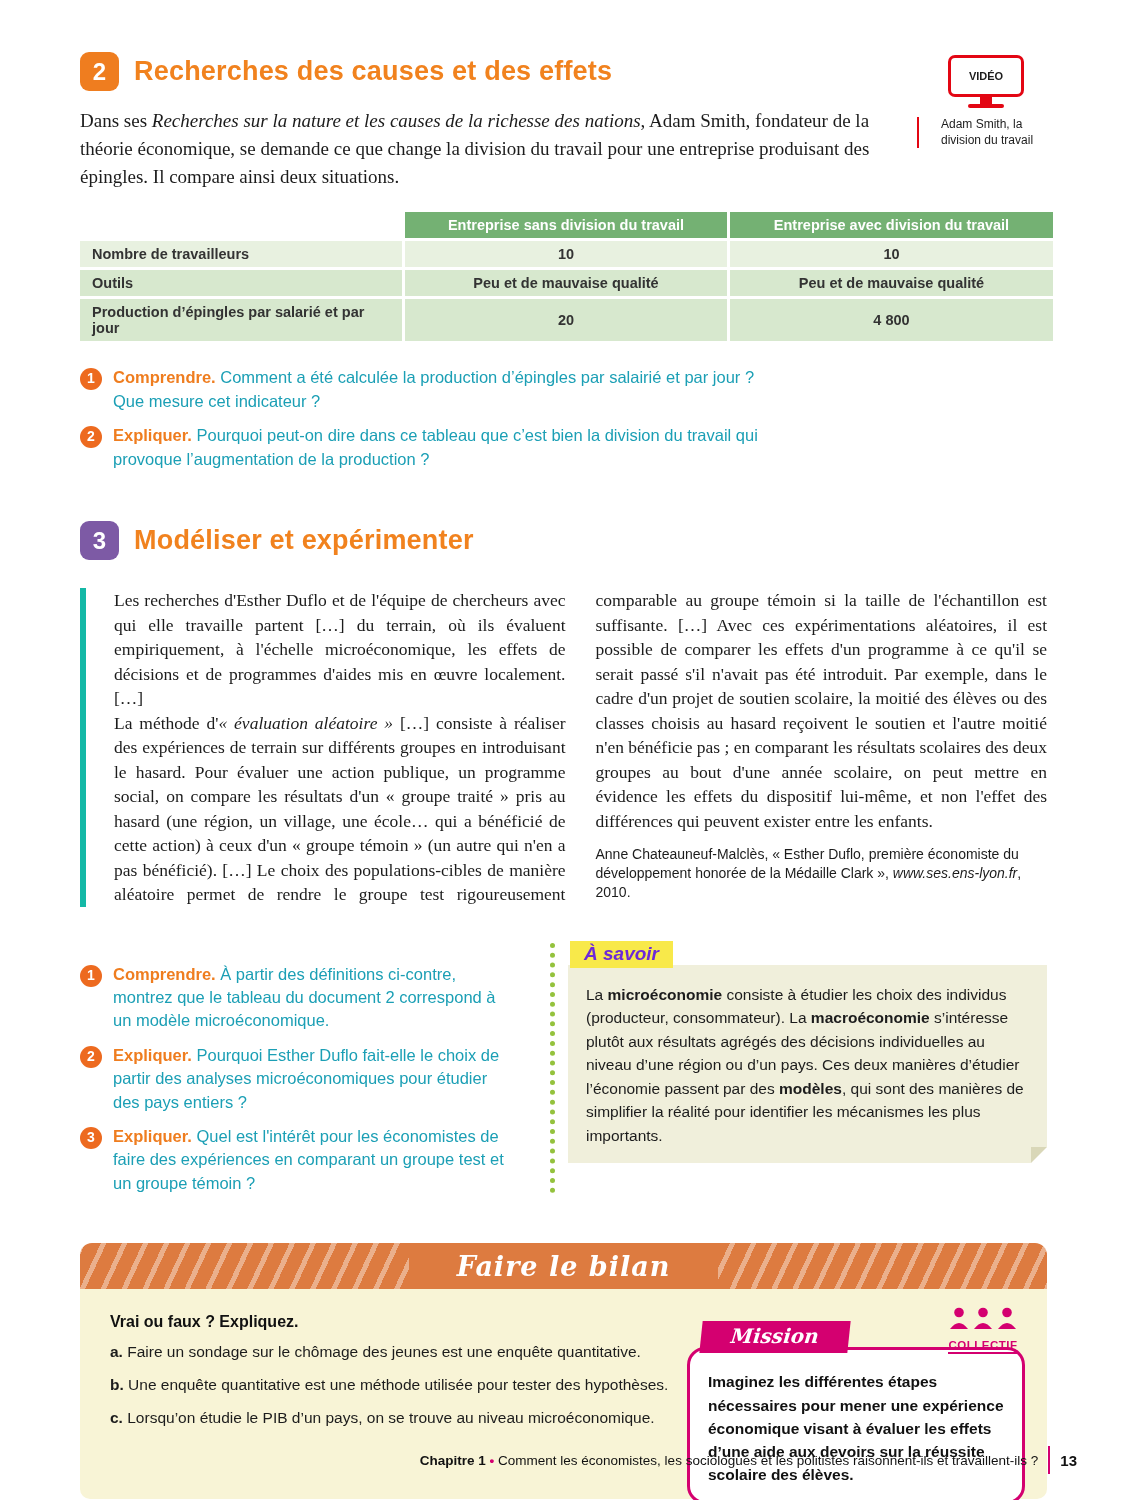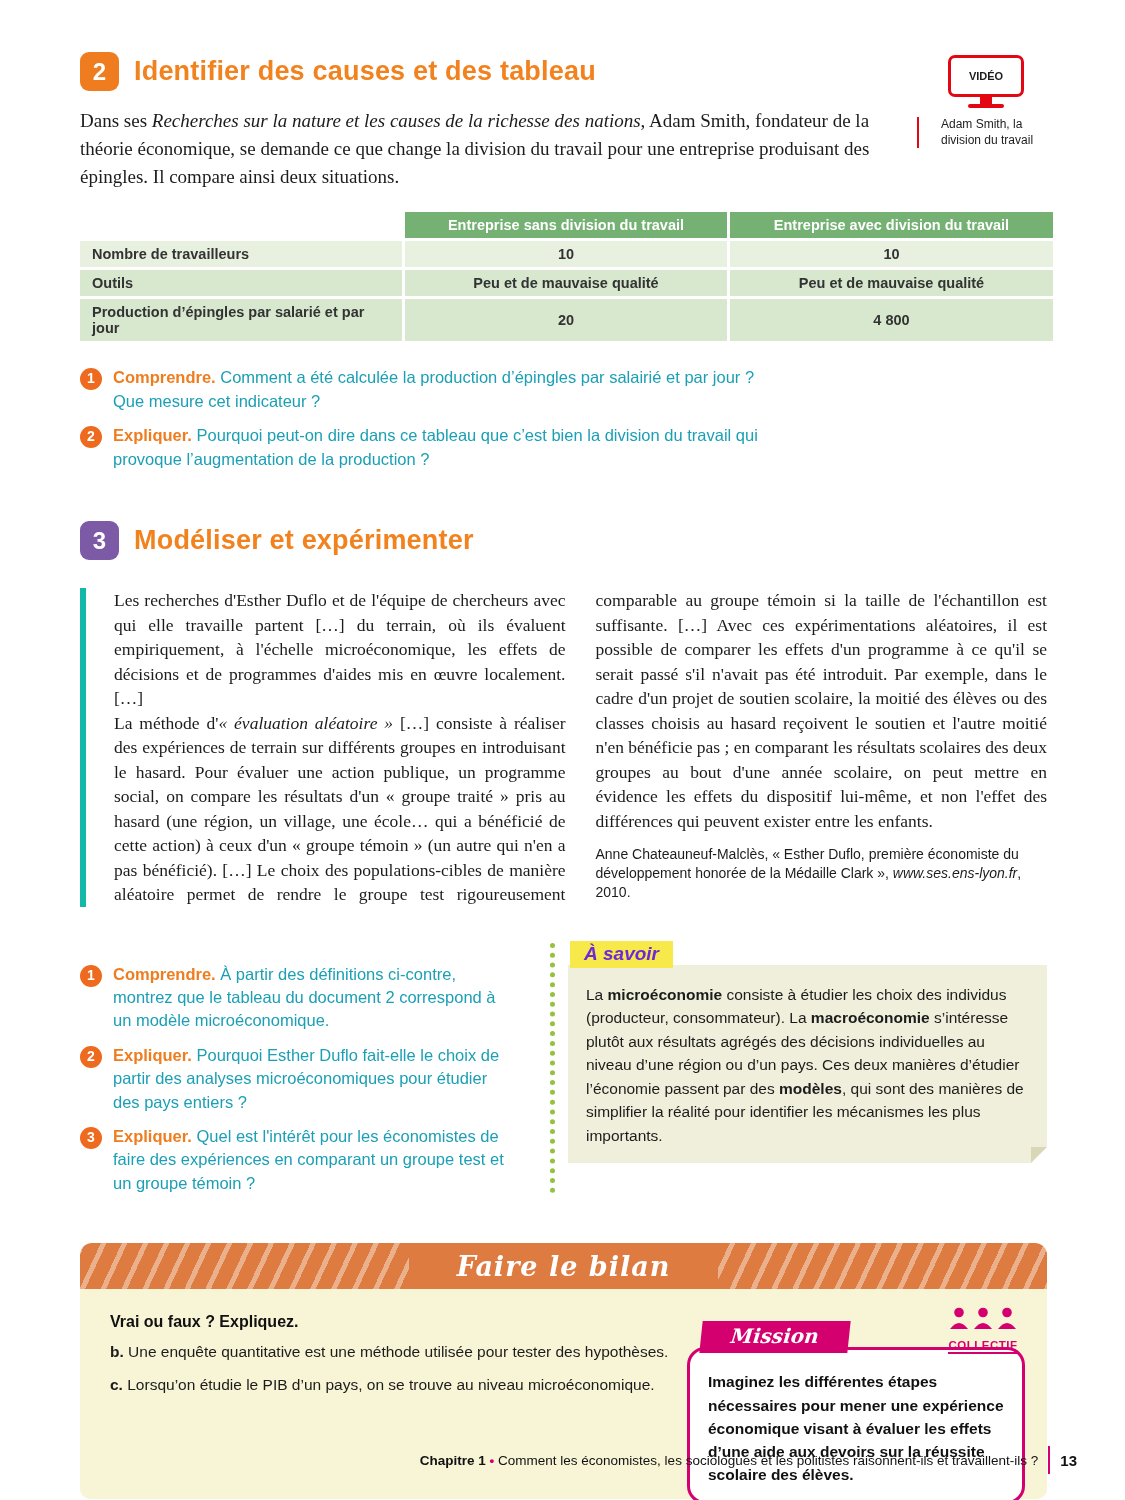--- a/index.html
+++ b/index.html
@@ -162,21 +162,21 @@
 </style>
 </head>
 <body>
 
 <div class="page">
   <div class="content">
 
     <section style="position:relative;">
       <div class="head-row">
         <div class="badge orange">2</div>
-        <h2 class="sec-title">Identifier des causes et des tableau</h2>
+        <h2 class="sec-title">Recherches des causes et des effets</h2>
       </div>
 
       <div class="video-box">
         <div class="screen">
           <span>VIDÉO</span>
         </div>
         <div class="stand"></div>
         <div class="stand-base"></div>
         <div class="video-caption">Adam Smith, la division du travail</div>
       </div>
@@ -261,20 +261,21 @@
         </aside>
       </div>
     </section>
 
     <section class="bilan">
       <div class="bilan-banner">
         <span class="banner-label">Faire le bilan</span>
       </div>
       <div class="bilan-body">
         <div class="vf-title">Vrai ou faux ? Expliquez.</div>
+        <div class="vf-item"><span class="letter">a.</span> <span>Faire un sondage sur le chômage des jeunes est une enquête quantitative.</span></div>
         <div class="vf-item"><span class="letter">b.</span> <span>Une enquête quantitative est une méthode utilisée pour tester des hypothèses.</span></div>
         <div class="vf-item"><span class="letter">c.</span> <span>Lorsqu’on étudie le PIB d’un pays, on se trouve au niveau microéconomique.</span></div>
 
         <div class="mission-wrap">
           <div class="mission-badge">Mission</div>
           <div class="collectif">
             <svg width="72" height="24" viewBox="0 0 72 24">
               <g fill="#d40070">
                 <circle cx="12" cy="5.5" r="4.8"></circle>
                   <path d="M3 22 q9 -12 18 0 z"></path>

